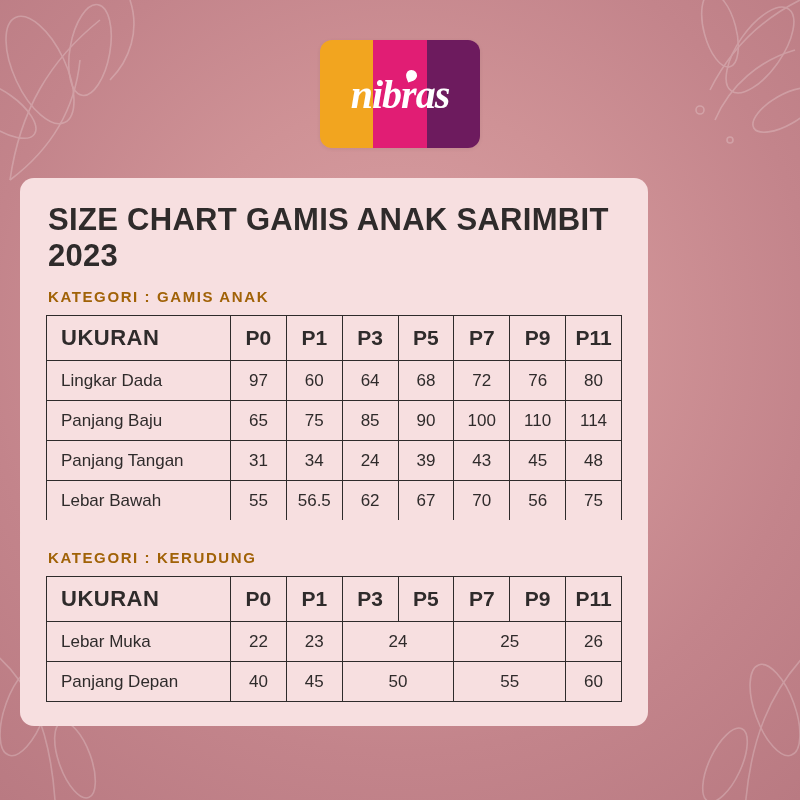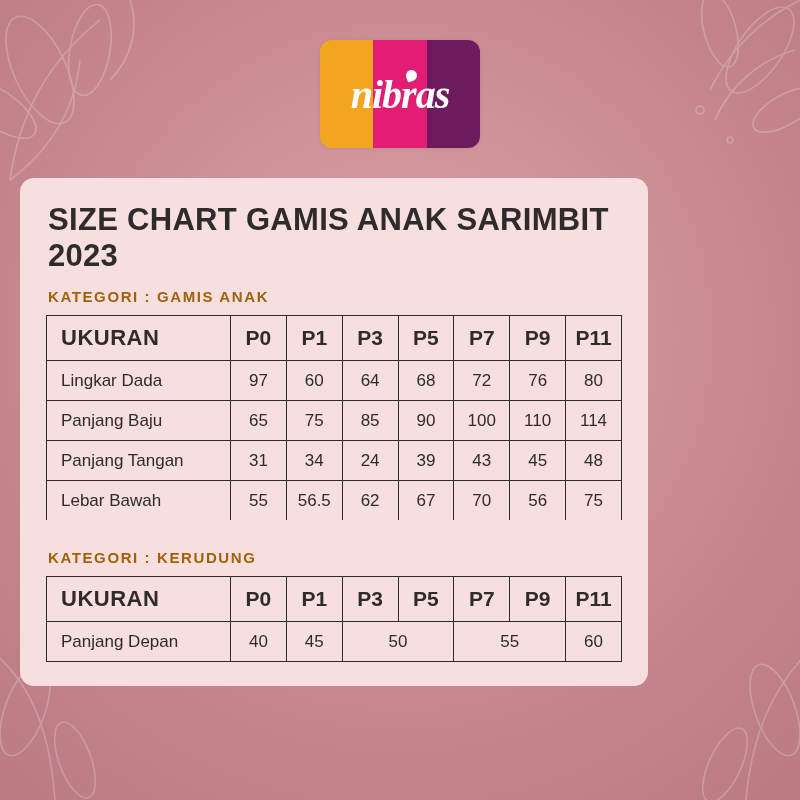--- a/index.html
+++ b/index.html
@@ -289,20 +289,28 @@
           <th>P1</th>
           <th>P3</th>
           <th>P5</th>
           <th>P7</th>
           <th>P9</th>
           <th>P11</th>
         </tr>
       </thead>
       <tbody>
         <tr>
+          <td class="rowhead">Lebar Muka</td>
+          <td>22</td>
+          <td>23</td>
+          <td colspan="2">24</td>
+          <td colspan="2">25</td>
+          <td>26</td>
+        </tr>
+        <tr>
           <td class="rowhead">Panjang Depan</td>
           <td>40</td>
           <td>45</td>
           <td colspan="2">50</td>
           <td colspan="2">55</td>
           <td>60</td>
         </tr>
       </tbody>
     </table>
   </div>

